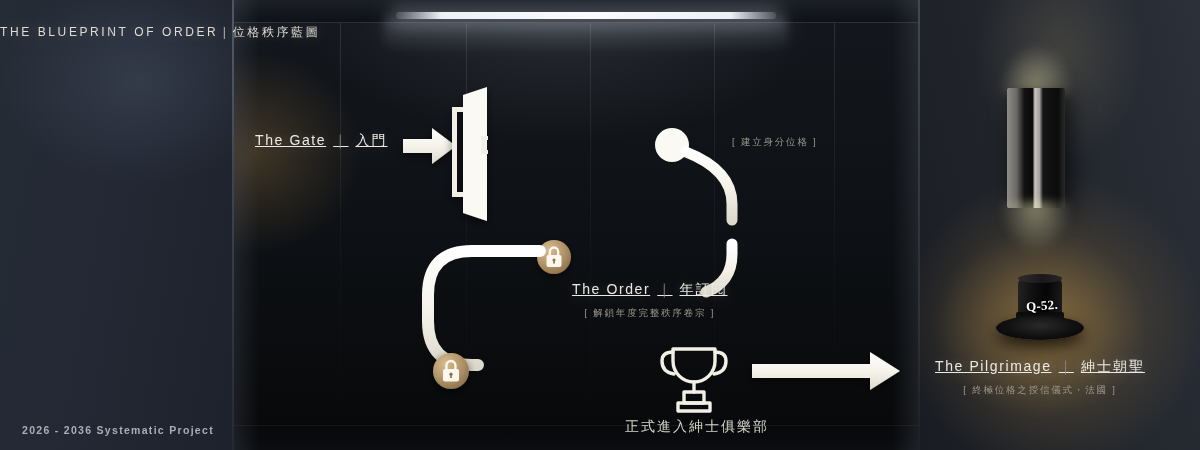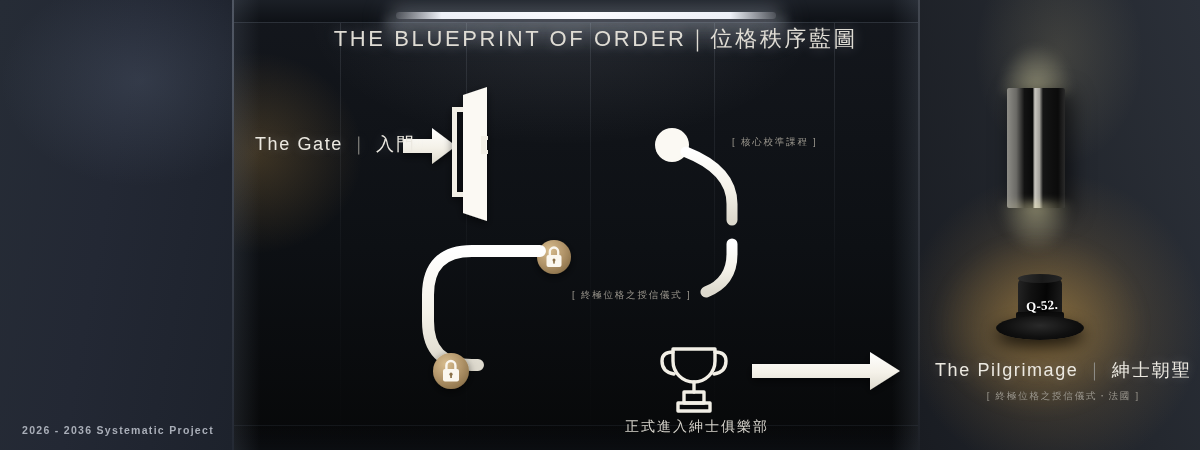--- a/index.html
+++ b/index.html
@@ -175,44 +175,45 @@
     letter-spacing: .2px;
     transform: rotate(-5deg);
     text-shadow: 0 1px 2px rgba(0,0,0,.8);
   }
 
   
   .title {
     position: absolute;
     left: 0; right: 8px;
     top: 24px;
-    text-align: center;
-    font-size: 22px;
+    text-align: left;
+    font-size: 12px;
     letter-spacing: 2.6px;
     color: #dfdcd4;
     text-shadow: 0 0 14px rgba(210,220,240,.30);
     white-space: nowrap;
   }
 
   
   #flow {
     position: absolute;
     left: 0; top: 0;
     width: 1200px; height: 450px;
     overflow: visible;
     pointer-events: none;
   }
 
   
   .node-label { position: absolute; white-space: nowrap; }
   .node-label .main {
-    font-size: 18px;
+    font-size: 14px;
     letter-spacing: 1.6px;
     color: #ece9e1;
     text-shadow: 0 0 12px rgba(220,228,245,.22);
+    text-decoration: underline;
   }
   .node-label .main .cjk { letter-spacing: 2px; }
   .node-label .sep { color: #8d8b85; margin: 0 7px; font-weight: 300; }
   .node-label .sub {
     margin-top: 8px;
     font-size: 9.5px;
     letter-spacing: 1.8px;
     color: #9b978e;
   }
   .lbl-gate       { left: 255px; top: 132px; }
@@ -354,25 +355,28 @@
     </g>
   </svg>
 
   <div class="node-label lbl-gate">
     <div class="main">
       <span>The Gate</span><span class="sep">｜</span><span class="cjk">入門</span>
     </div>
   </div>
 
   <div class="node-label lbl-covenant">
-    <div class="sub">[ 核心校準課程 ]</div>
+    <div class="sub">[ 建立身分位格 ]</div>
   </div>
 
   <div class="node-label lbl-order">
-    <div class="sub">[ 終極位格之授信儀式 ]</div>
+    <div class="main">
+      <span>The Order</span><span class="sep">｜</span><span class="cjk">年訂閱</span>
+    </div>
+    <div class="sub">[ 解鎖年度完整秩序卷宗 ]</div>
   </div>
 
   <div class="node-label lbl-gc52">
   </div>
 
   <div class="node-label lbl-pilgrimage">
     <div class="main">
       <span>The Pilgrimage</span><span class="sep">｜</span><span class="cjk">紳士朝聖</span>
     </div>
     <div class="sub">[ 終極位格之授信儀式・法國 ]</div>

